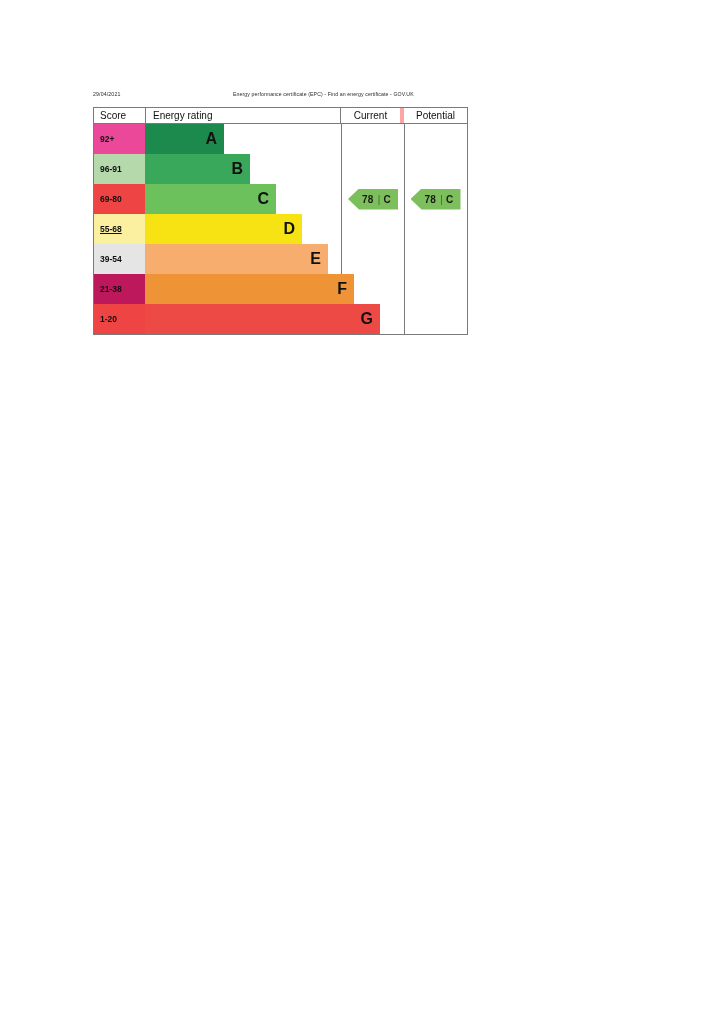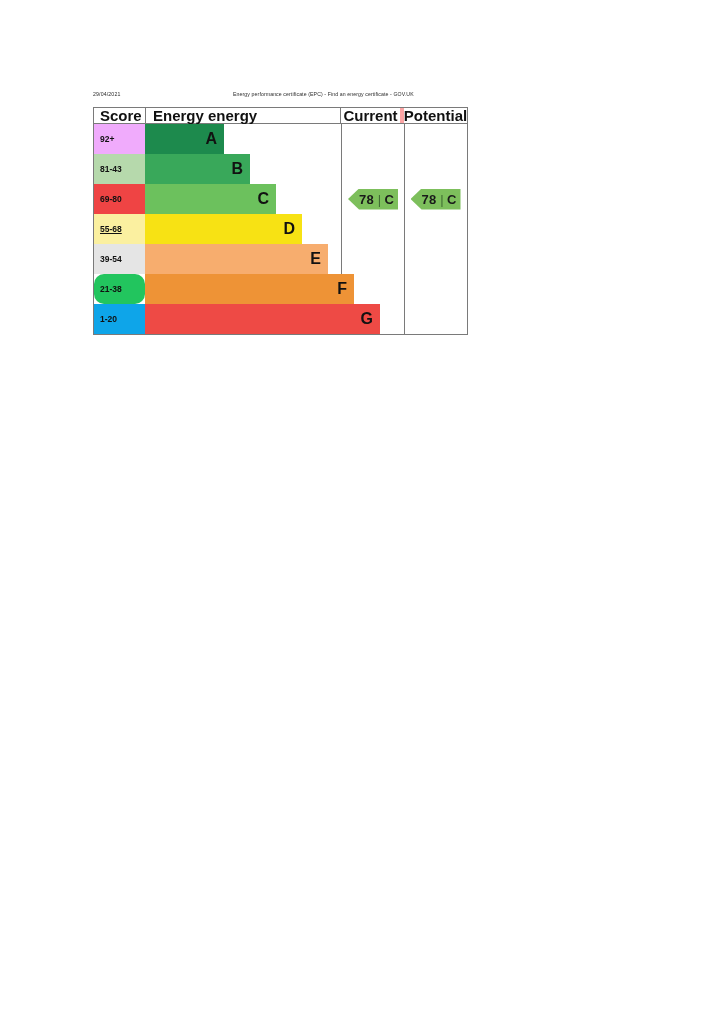--- a/index.html
+++ b/index.html
@@ -58,22 +58,22 @@
 
   
   #chart-head {
     display: flex;
     height: 16px;
     border-bottom: 1px solid #7a7a7a;
     box-sizing: border-box;
   }
   .head-cell {
     box-sizing: border-box;
-    font-size: 15px;
-    font-weight: bold;
+    font-size: 10px;
+    font-weight: normal;
     color: #111111;
     display: flex;
     align-items: center;
     height: 100%;
   }
   .col-score  { width: 52px;  padding-left: 6px; border-right: 1px solid #7a7a7a; }
   .col-rating { width: 195px; padding-left: 7px; border-right: 1px solid #7a7a7a; }
   .col-current   { width: 63px; border-right: 4px solid #fca5a5; justify-content: center; text-align: center; }
   .col-potential { width: 63px; justify-content: center; }
 
@@ -126,21 +126,21 @@
   #col-current-body { border-right: 1px solid #7a7a7a; }
 
   .rating-badge {
     position: absolute;
     left: 6px;
     width: 50px;
     height: 21px;
     display: flex;
     align-items: center;
     justify-content: center;
-    font-size: 13px;
+    font-size: 10px;
     font-weight: bold;
     color: #1a1a1a;
     letter-spacing: 0.2px;
     -webkit-clip-path: polygon(0% 50%, 22% 0%, 100% 0%, 100% 100%, 22% 100%);
     clip-path: polygon(0% 50%, 22% 0%, 100% 0%, 100% 100%, 22% 100%);
     padding-left: 7px;
     box-sizing: border-box;
   }
   .badge-score { display: inline-block; }
   .badge-sep {
@@ -156,54 +156,54 @@
 
 <div id="page-header">
   <div id="doc-date">29/04/2021</div>
   <div id="doc-title">Energy performance certificate (EPC) - Find an energy certificate - GOV.UK</div>
 </div>
 
 <div id="epc-chart">
 
   <div id="chart-head">
     <div class="head-cell col-score">Score</div>
-    <div class="head-cell col-rating">Energy energy</div>
+    <div class="head-cell col-rating">Energy rating</div>
     <div class="head-cell col-current">Current</div>
     <div class="head-cell col-potential">Potential</div>
   </div>
 
   <div id="chart-body">
 
     <div id="bands-area">
       <div class="band-row">
-        <div class="band-score" style="background: #f0abfc;">92+</div>
+        <div class="band-score" style="background: #ec4899;">92+</div>
         <div class="band-bar" style="background: rgb(29, 138, 77); width: 79px; flex: 0 0 79px;">A</div>
       </div>
       <div class="band-row">
-        <div class="band-score" style="background: rgb(182, 217, 172);">81-43</div>
+        <div class="band-score" style="background: rgb(182, 217, 172);">96-91</div>
         <div class="band-bar" style="background: rgb(57, 168, 90); width: 105px; flex: 0 0 105px;">B</div>
       </div>
       <div class="band-row">
         <div class="band-score" style="background: #ef4444;">69-80</div>
         <div class="band-bar" style="background: rgb(108, 193, 93); width: 131px; flex: 0 0 131px;">C</div>
       </div>
       <div class="band-row">
         <div class="band-score" style="background: rgb(251, 240, 160); text-decoration: underline;">55-68</div>
         <div class="band-bar" style="background: rgb(247, 226, 20); width: 157px; flex: 0 0 157px;">D</div>
       </div>
       <div class="band-row">
         <div class="band-score" style="background: #e5e5e5;">39-54</div>
         <div class="band-bar" style="background: rgb(247, 173, 110); width: 183px; flex: 0 0 183px;">E</div>
       </div>
       <div class="band-row">
-        <div class="band-score" style="background: #22c55e; border-radius: 10px;">21-38</div>
+        <div class="band-score" style="background: #be185d;">21-38</div>
         <div class="band-bar" style="background: rgb(238, 147, 54); width: 209px; flex: 0 0 209px;">F</div>
       </div>
       <div class="band-row">
-        <div class="band-score" style="background: #0ea5e9;">1-20</div>
+        <div class="band-score" style="background: #ef4444;">1-20</div>
         <div class="band-bar" style="background: rgb(238, 74, 69); width: 235px; flex: 0 0 235px;">G</div>
       </div>
     </div>
 
     <div class="value-col" id="col-current-body">
       <div class="rating-badge" id="badge-current" style="background: rgb(125, 191, 92); top: 64.5px;">
         <span class="badge-score">78</span>
         <span class="badge-sep">|</span>
         <span class="badge-letter">C</span>
       </div>

